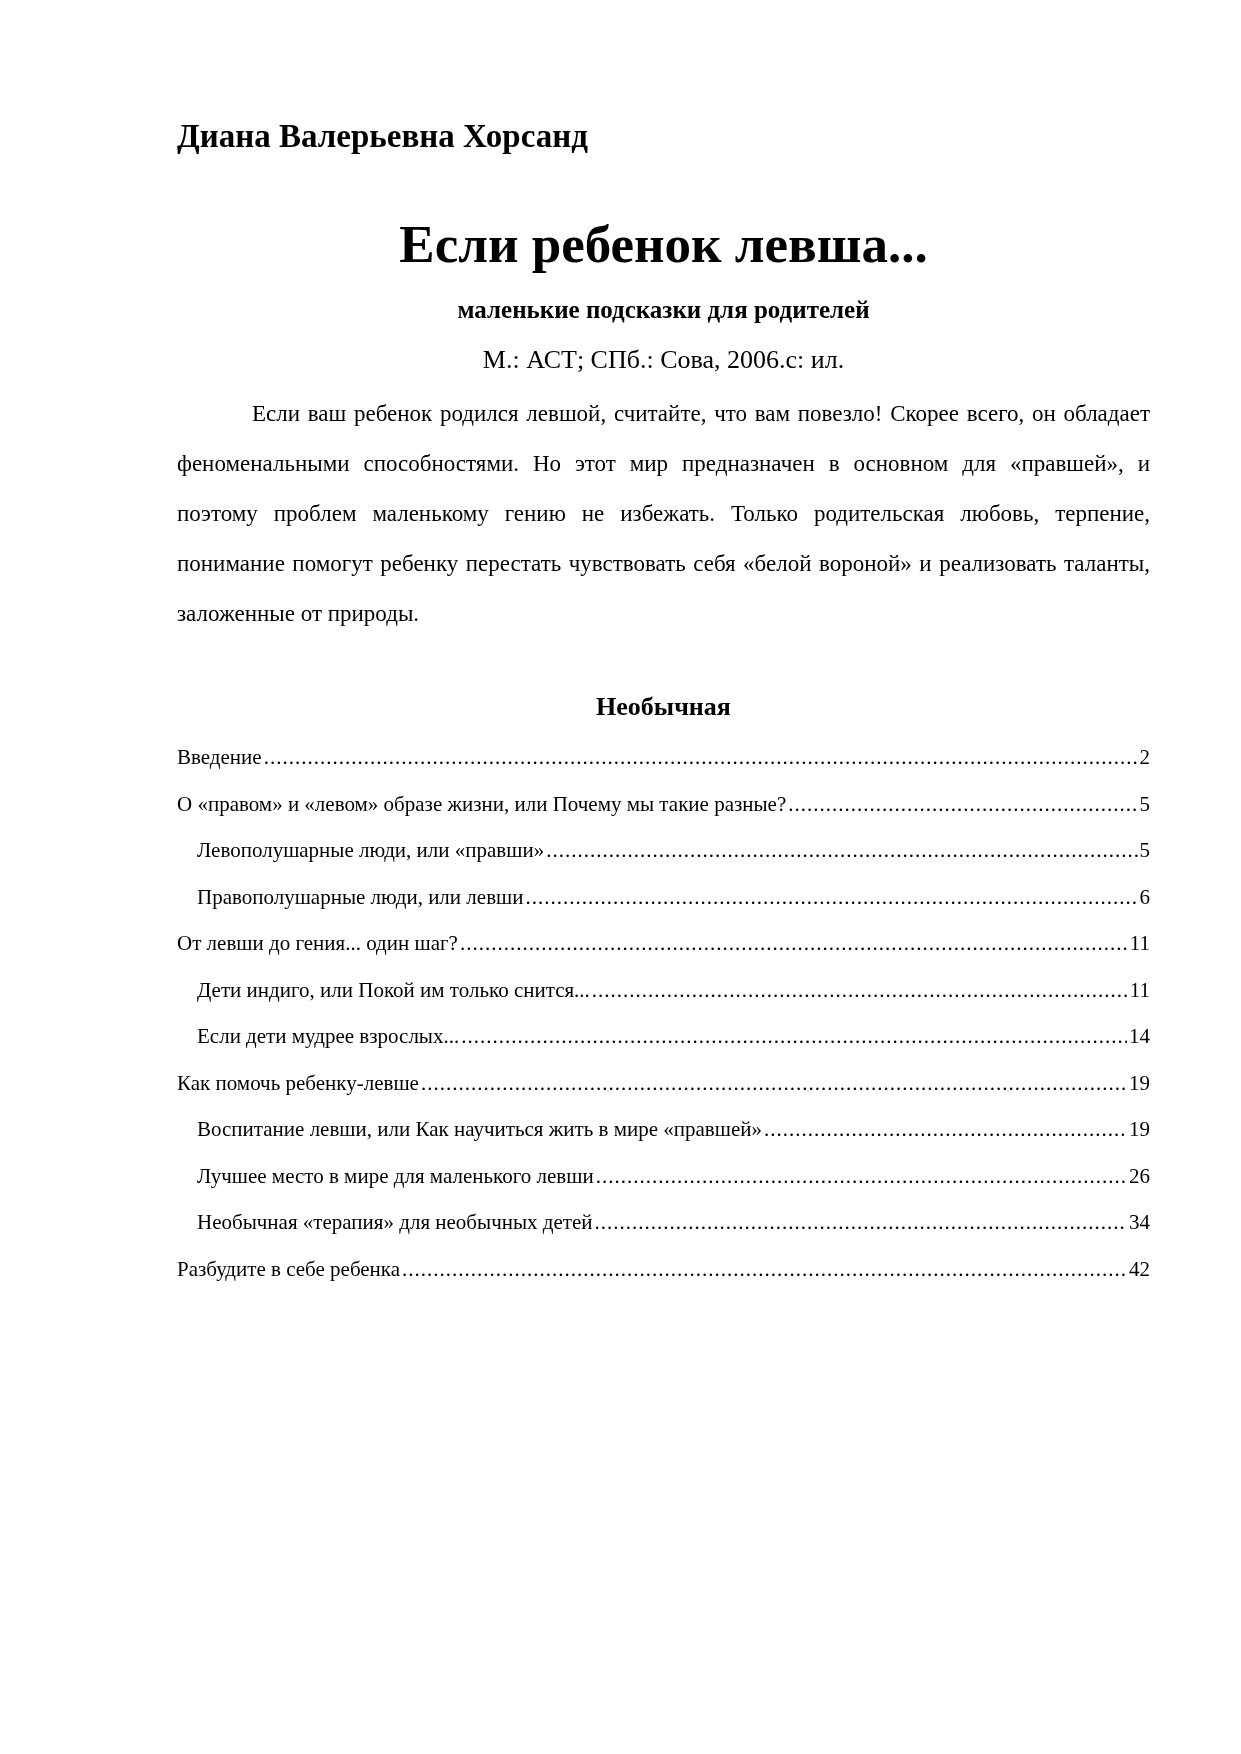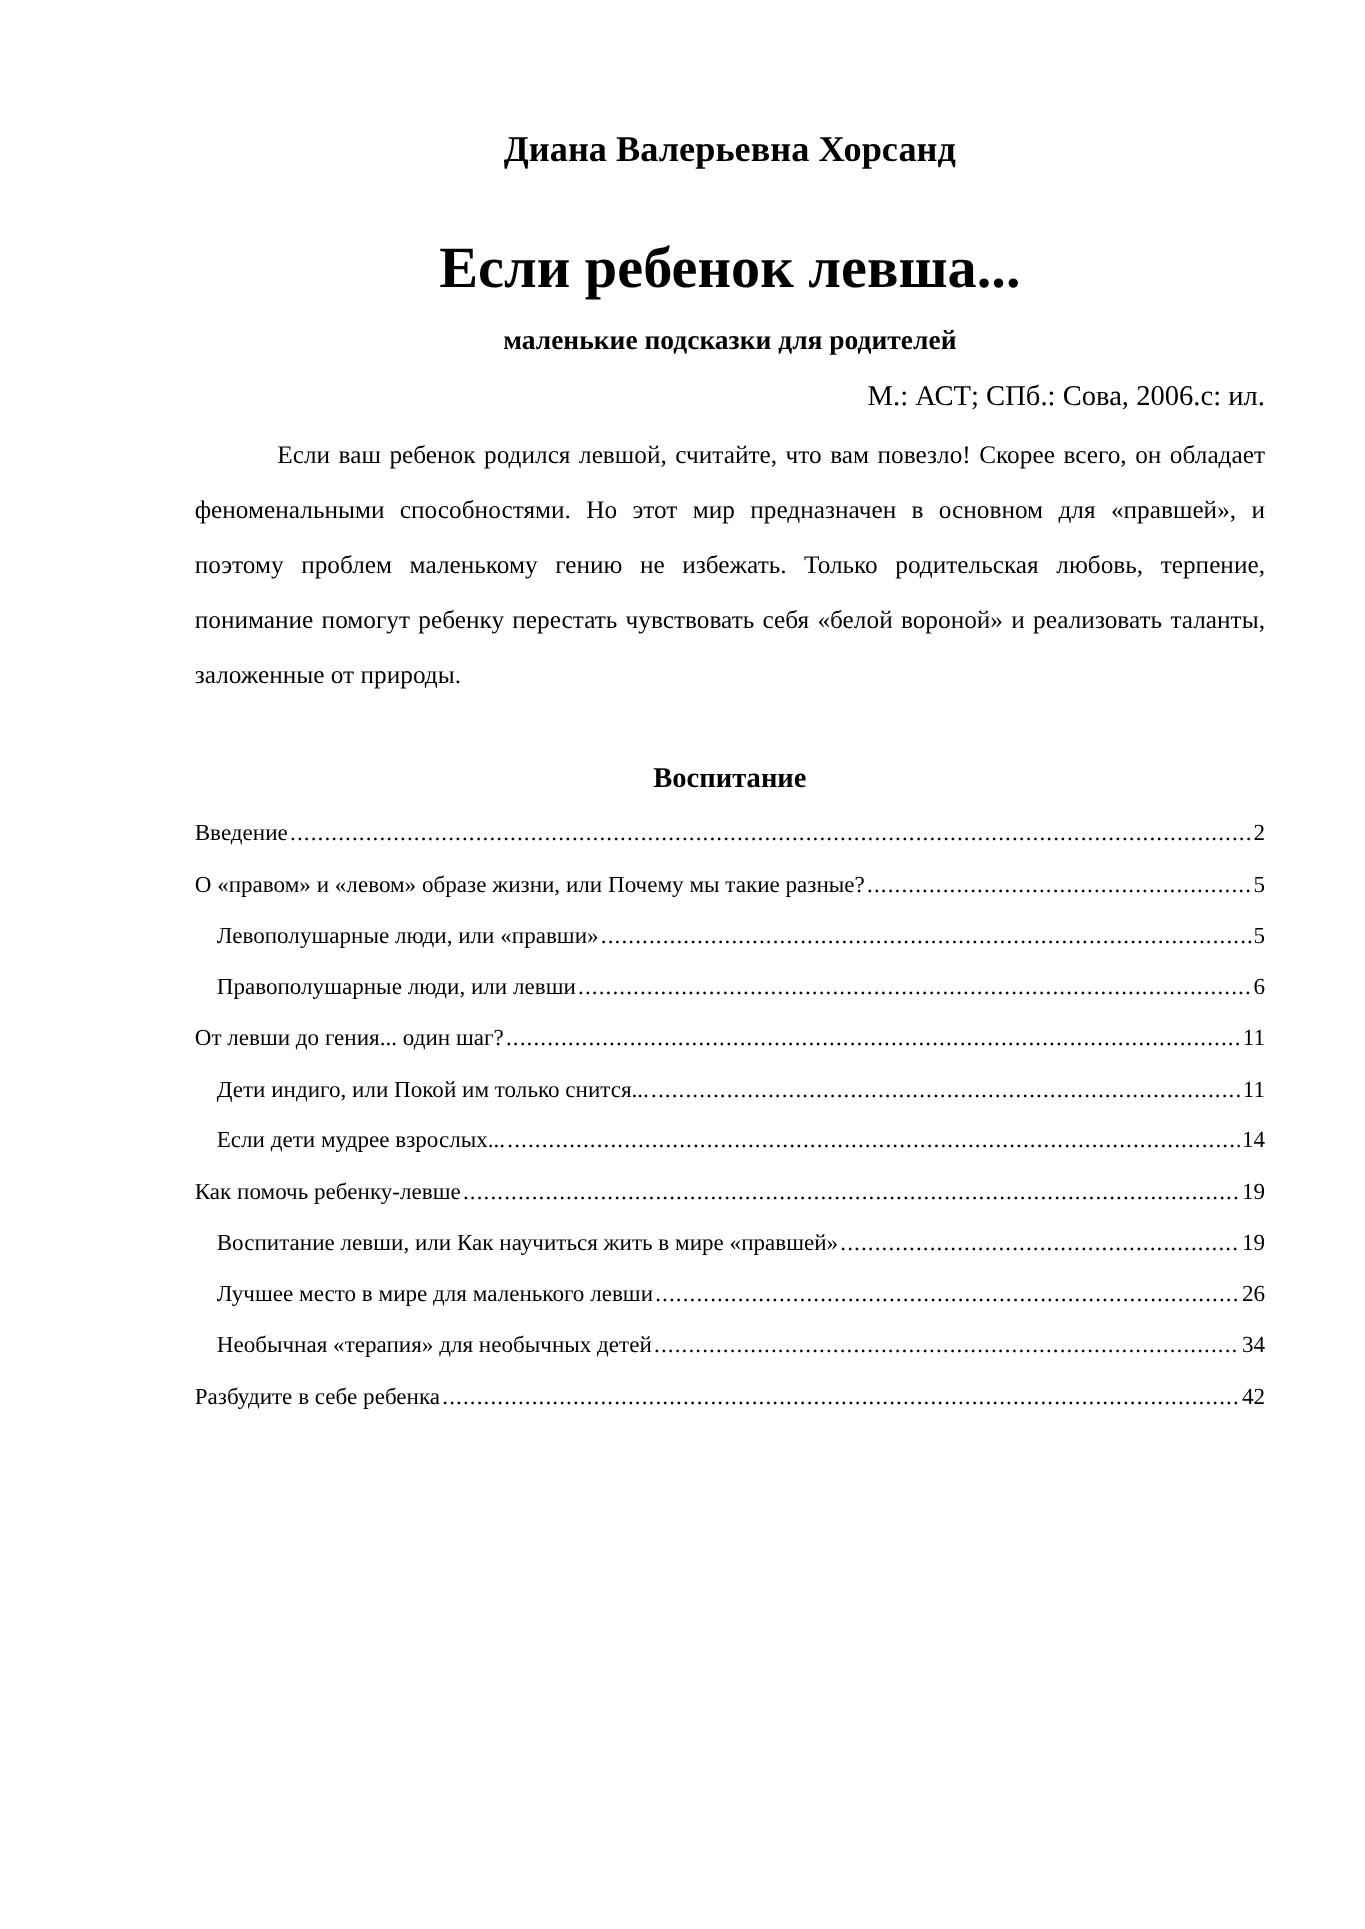--- a/index.html
+++ b/index.html
@@ -27,21 +27,21 @@
       position: absolute;
       left: 177px;
       width: 973px;
       top: 0;
     }
     .author {
       position: absolute;
       top: 116px;
       left: 0;
       width: 100%;
-      text-align: center;
+      text-align: left;
       font-weight: bold;
       font-size: 33px;
       line-height: 40px;
       margin: 0;
     }
     .title {
       position: absolute;
       top: 214px;
       left: 0;
       width: 100%;
@@ -60,21 +60,21 @@
       font-weight: bold;
       font-size: 25px;
       line-height: 34px;
       margin: 0;
     }
     .publisher {
       position: absolute;
       top: 343px;
       left: 0;
       width: 100%;
-      text-align: right;
+      text-align: center;
       font-size: 26px;
       line-height: 34px;
       margin: 0;
     }
     .abstract {
       position: absolute;
       top: 389px;
       left: 0;
       width: 100%;
       font-size: 23px;
@@ -146,21 +146,21 @@
     <h2 class="author">Диана Валерьевна Хорсанд</h2>
 
     <h1 class="title">Если ребенок левша...</h1>
 
     <div class="subtitle">маленькие подсказки для родителей</div>
 
     <div class="publisher">М.: АСТ; СПб.: Сова, 2006.с: ил.</div>
 
     <p class="abstract">Если ваш ребенок родился левшой, считайте, что вам повезло! Скорее всего, он обладает феноменальными способностями. Но этот мир предназначен в основном для «правшей», и поэтому проблем маленькому гению не избежать. Только родительская любовь, терпение, понимание помогут ребенку перестать чувствовать себя «белой вороной» и реализовать таланты, заложенные от природы.</p>
 
-    <h3 class="toc-heading">Воспитание</h3>
+    <h3 class="toc-heading">Необычная</h3>
 
     <ul class="toc">
       <li class="toc-entry level-1">
         <span class="toc-label">Введение</span>
         <span class="toc-leader"></span>
         <span class="toc-page">2</span>
       </li>
       <li class="toc-entry level-1">
         <span class="toc-label">О «правом» и «левом» образе жизни, или Почему мы такие разные?</span>
         <span class="toc-leader"></span>

